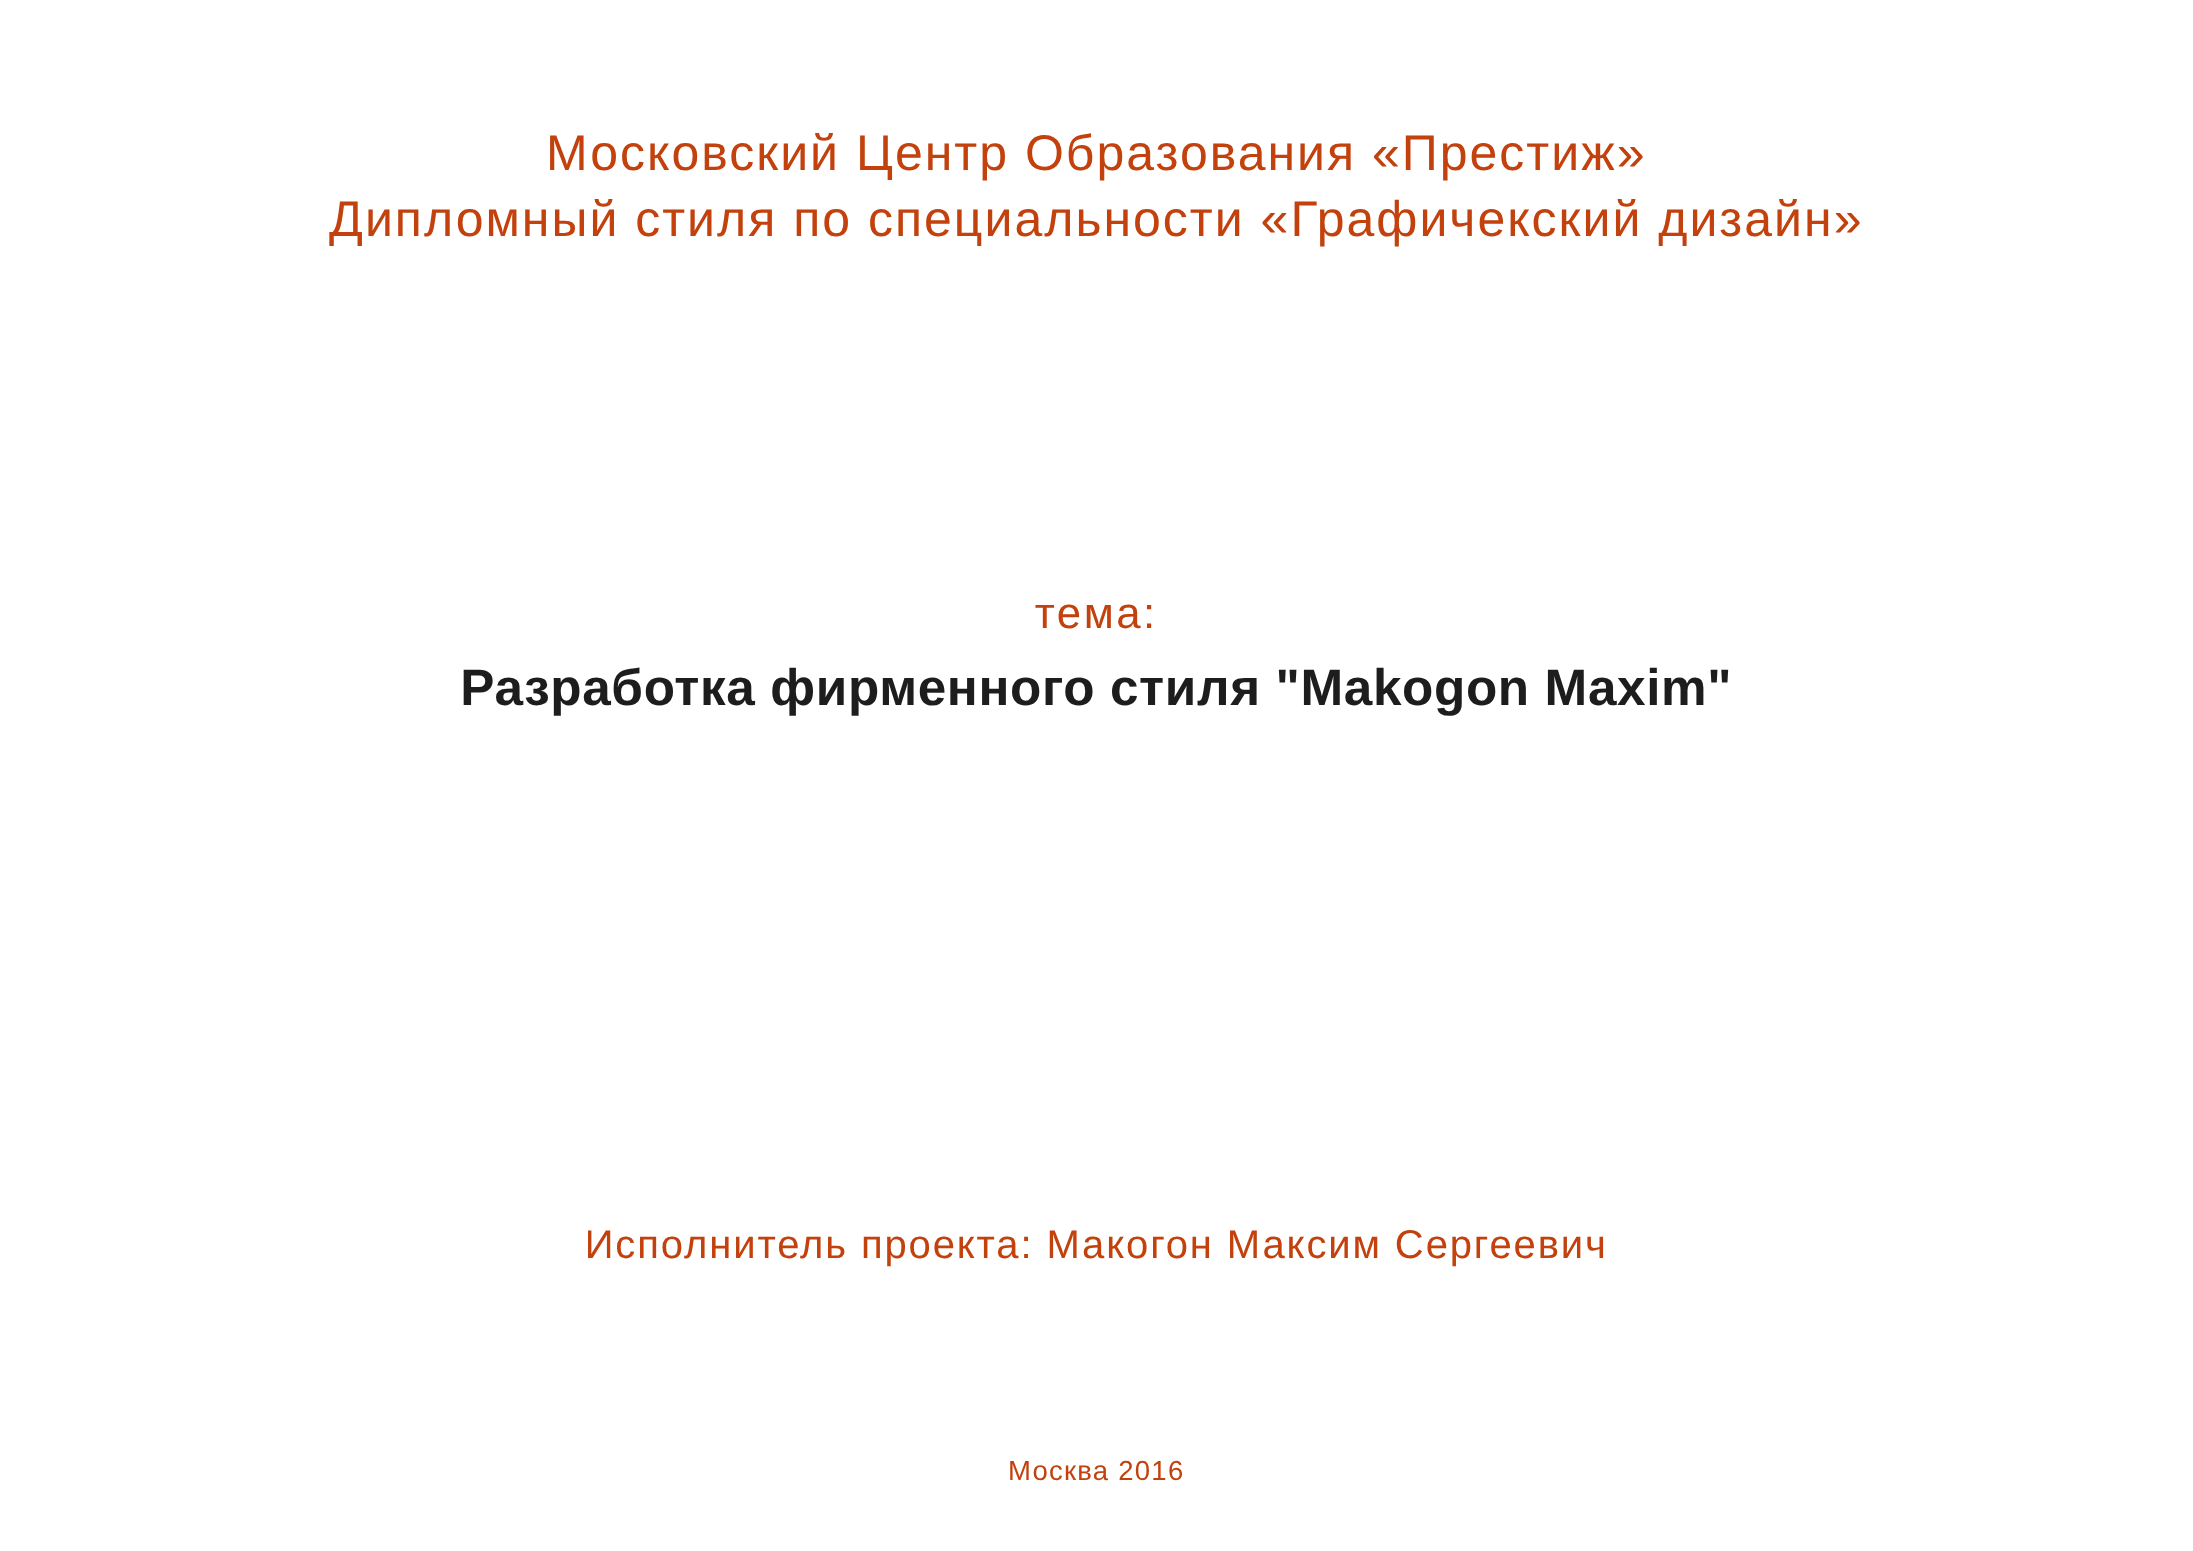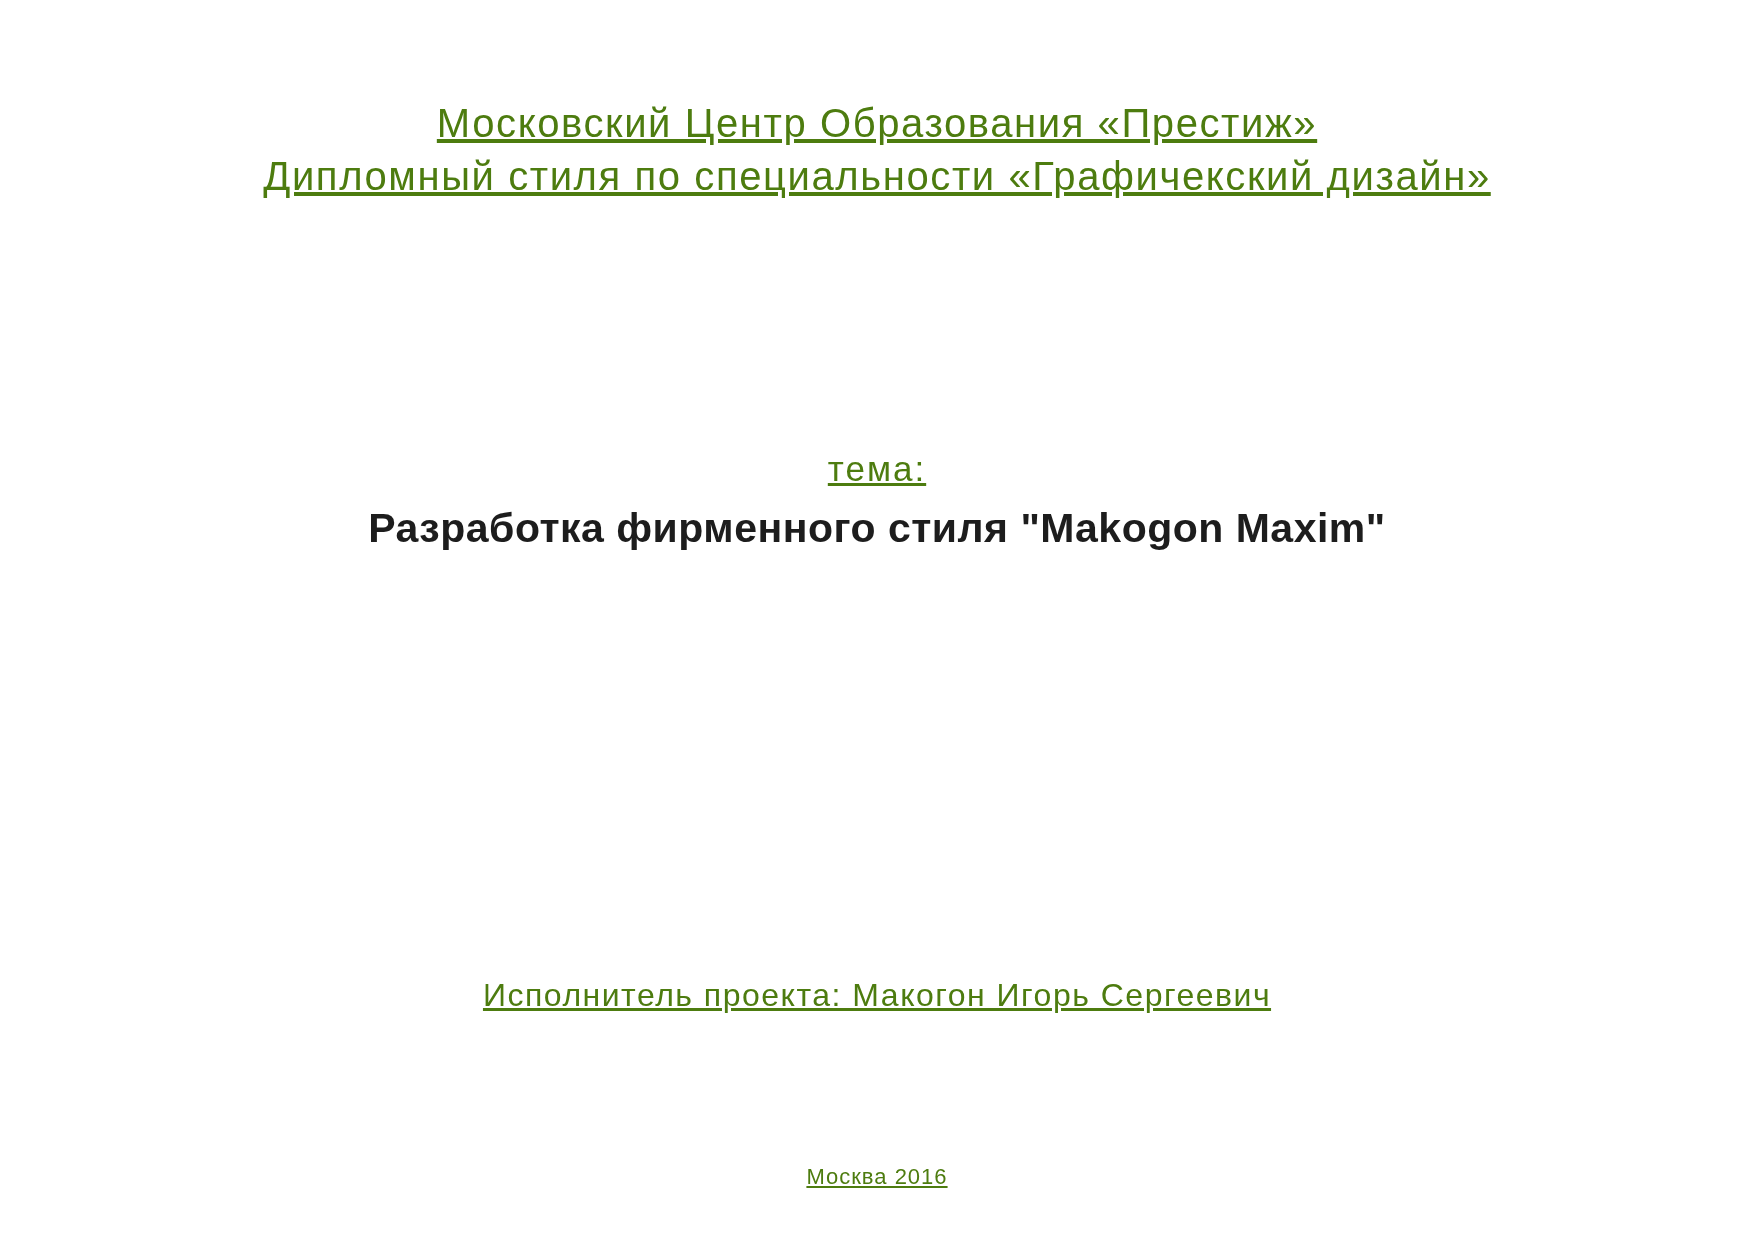--- a/index.html
+++ b/index.html
@@ -15,37 +15,37 @@
     overflow: hidden;
     font-family: "Liberation Sans", "DejaVu Sans", sans-serif;
   }
   .centered {
     position: absolute;
     left: 0;
     right: 0;
     text-align: center;
   }
   .light-text {
-    color: #4d7c0f;
+    color: #c2410c;
     font-weight: 300;
-    text-decoration: underline;
   }
   .header-block {
     top: 97px;
     font-size: 40px;
     line-height: 53px;
     letter-spacing: 1.6px;
   }
   .topic-block {
     top: 446px;
   }
   .topic-label {
     font-size: 35px;
     line-height: 46px;
     letter-spacing: 2px;
+    margin-top: 22px;
   }
   .project-title {
     margin-top: 8px;
     font-size: 41px;
     line-height: 56px;
     letter-spacing: 0.5px;
     color: #1d1d1d;
     font-weight: 600;
   }
   .credits-block {
@@ -70,20 +70,20 @@
     <div>Московский Центр Образования «Престиж»</div>
     <div>Дипломный стиля по специальности «Графичекский дизайн»</div>
   </div>
 
   <div class="centered topic-block">
     <div class="topic-label light-text">тема:</div>
     <div class="project-title">Разработка фирменного стиля "Makogon Maxim"</div>
   </div>
 
   <div class="centered credits-block light-text">
-    <div>Исполнитель проекта: Макогон Игорь Сергеевич</div>
+    <div>Исполнитель проекта: Макогон Максим Сергеевич</div>
   </div>
 
   <div class="centered footer-block light-text">
     <span>Москва 2016</span>
   </div>
 
 </div>
 
 </body></html>

